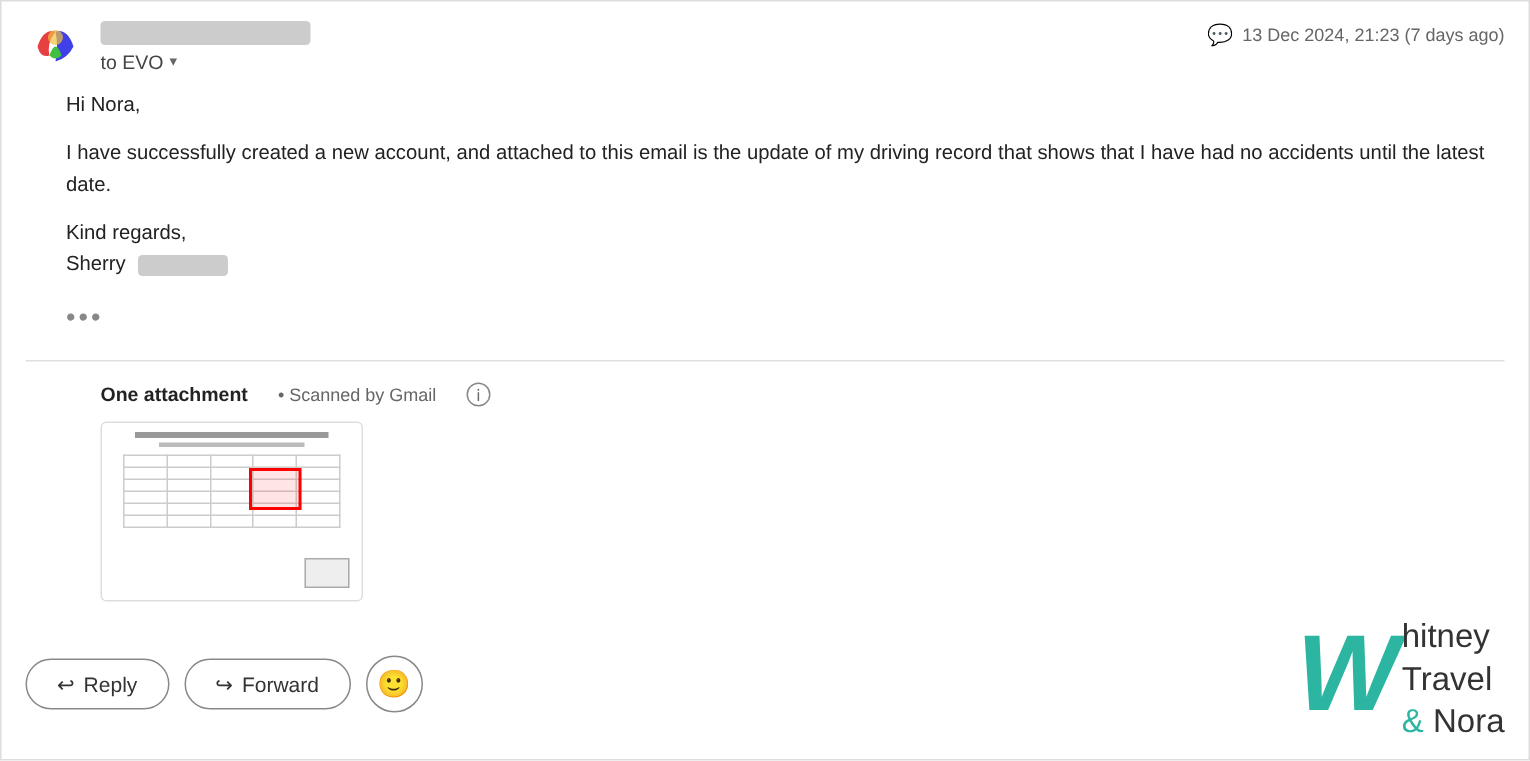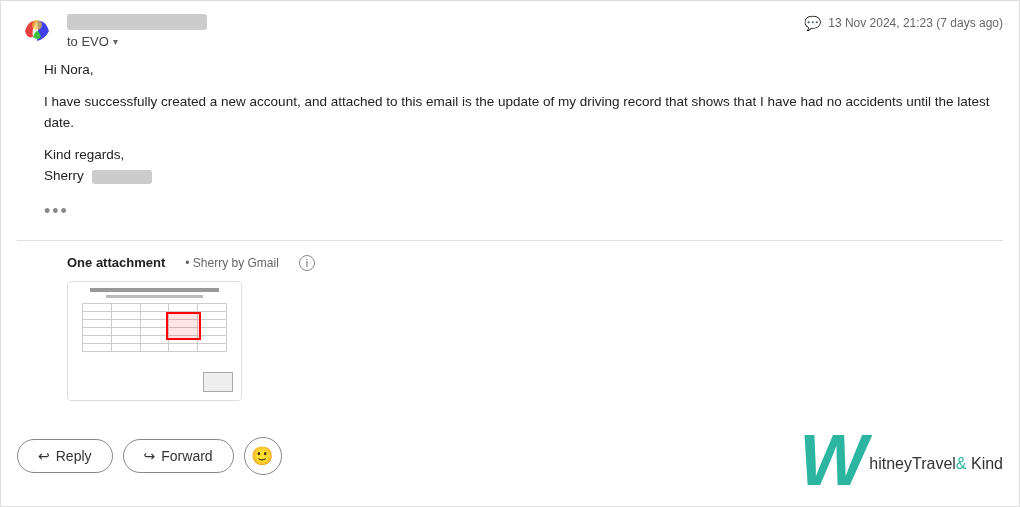--- a/index.html
+++ b/index.html
@@ -276,21 +276,22 @@
     .brand-w {
       font-size: 72px;
       font-weight: 900;
       color: #2cb5a0;
       line-height: 1;
       font-style: italic;
     }
 
     .brand-text-stack {
       display: flex;
-      font-size: 16px;
+      flex-direction: column;
+      font-size: 22px;
       color: #333;
       line-height: 1.3;
       font-weight: 500;
       padding-top: 8px;
     }
 
     .brand-ampersand {
       color: #2cb5a0;
     }
 
@@ -327,41 +328,41 @@
         <div class="sender-name-blurred"></div>
         <div class="to-evo">
           <span class="to-evo-text">to EVO</span>
           <span class="dropdown-arrow">▾</span>
         </div>
       </div>
     </div>
 
     <div class="timestamp-area">
       <span class="chat-icon">💬</span>
-      <span>13 Nov 2024, 21:23 (7 days ago)</span>
+      <span>13 Dec 2024, 21:23 (7 days ago)</span>
     </div>
   </div>
 
   <div class="email-body">
     <p>Hi Nora,</p>
     <p>I have successfully created a new account, and attached to this email is the update of my driving record that shows that I have had no accidents until the latest date.</p>
     <p>
       <span>Kind regards,</span><br>
       <span>Sherry</span>
       <span class="blurred-name"></span>
     </p>
     <div class="three-dots">•••</div>
   </div>
 
   <hr class="divider">
 
   <div class="attachment-section">
     <div class="attachment-header">
       <strong>One attachment</strong>
-      <span class="scanned-badge">• Sherry by Gmail</span>
+      <span class="scanned-badge">• Scanned by Gmail</span>
       <span class="info-circle">ℹ</span>
     </div>
 
     <div class="attachment-thumbnail">
       <div class="doc-preview">
         <div class="doc-lines">
           <div class="doc-title-line"></div>
           <div class="doc-subtitle-line"></div>
           <table class="doc-table">
             <tbody>
@@ -432,16 +433,16 @@
   </button>
 </div>
 
 <div class="brand-logo">
   <span class="brand-w">W</span>
   <div class="brand-text-stack">
     <span>hitney</span>
     <span>Travel</span>
     <span>
       <span class="brand-ampersand">&amp;</span>
-      <span> Kind</span>
+      <span> Nora</span>
     </span>
   </div>
 </div>
 
 </body></html>

